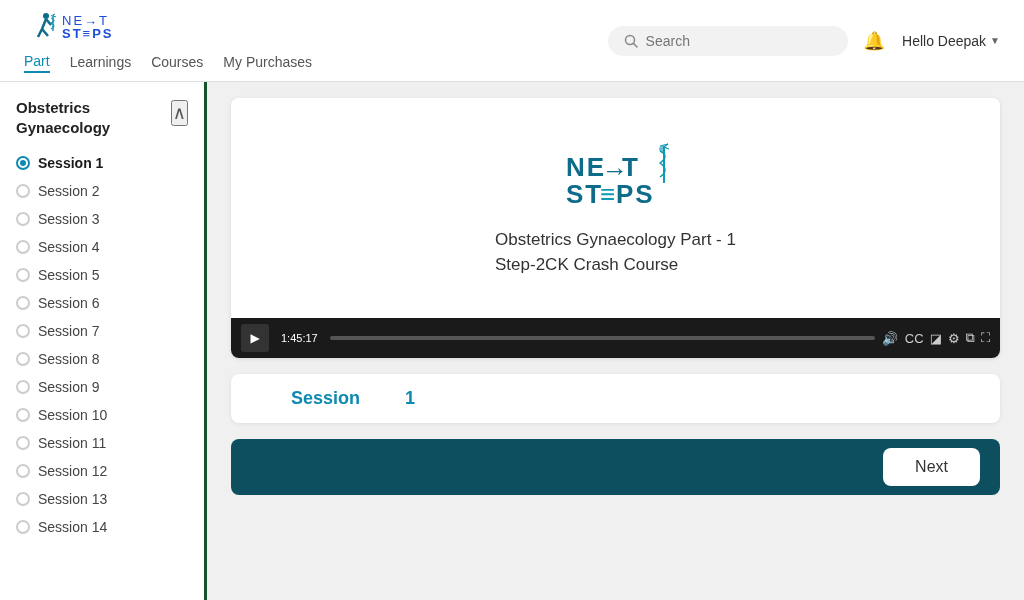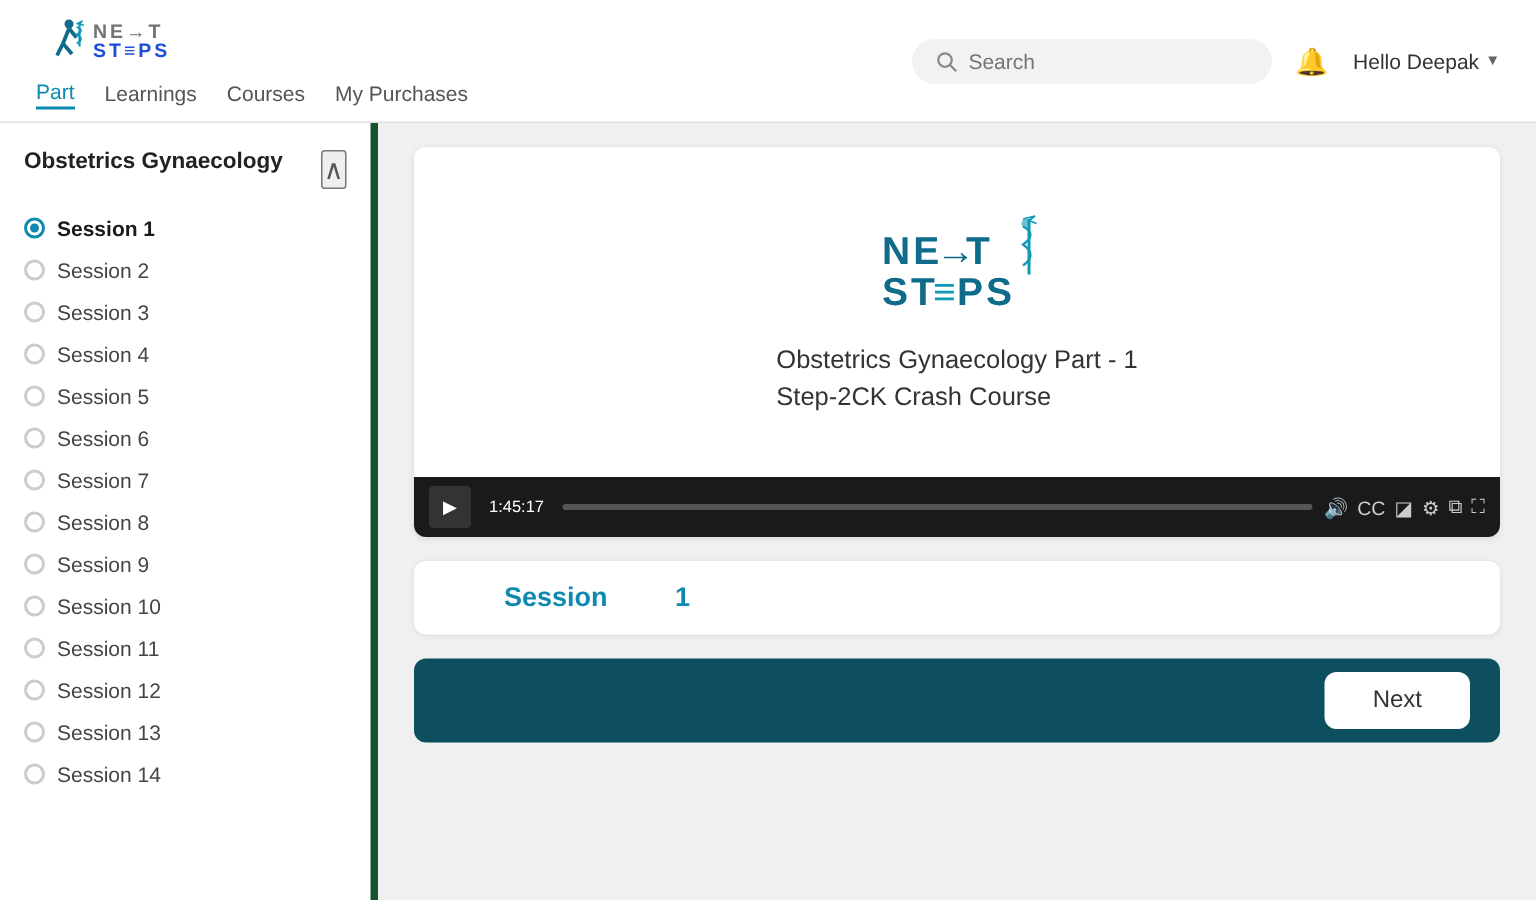--- a/index.html
+++ b/index.html
@@ -53,23 +53,23 @@
     .search-icon-svg { color: #888; flex-shrink: 0; }
     .bell-icon { font-size: 18px; color: #0e8ab0; cursor: pointer; }
     .user-greeting { display: flex; align-items: center; gap: 4px; font-size: 14px; color: #333; cursor: pointer; }
     .chevron-down { font-size: 10px; color: #666; }
 
     
     .main { display: flex; height: 518px; background: #f0f0f0; }
 
     
     .sidebar {
-      width: 252px;
-      background: #fff;
-      border-right: 5px solid #14532d;
+      width: 207px;
+      background: #fff;
+      border-right: 3px solid #14532d;
       overflow-y: auto;
       flex-shrink: 0;
       padding: 16px 0;
     }
     .sidebar-header {
       display: flex;
       justify-content: space-between;
       align-items: flex-start;
       padding: 0 16px 12px 16px;
     }
@@ -208,21 +208,21 @@
       padding: 10px 32px;
       font-size: 16px;
       font-weight: 500;
       color: #333;
       cursor: pointer;
     }
 
     
     .logo-svg { display: flex; align-items: center; gap: 2px; }
     .logo-box { display: flex; flex-direction: column; align-items: flex-start; }
-    .logo-next { font-size: 13px; font-weight: 700; color: #737373; letter-spacing: 2px; line-height: 1; }
+    .logo-next { font-size: 13px; font-weight: 400; color: #1d4ed8; letter-spacing: 2px; line-height: 1; }
     .logo-steps { font-size: 13px; font-weight: 900; color: #1d4ed8; letter-spacing: 2px; line-height: 1; }
   </style>
 </head>
 <body>
 
 <header class="header">
   <div class="header-left">
     <div class="logo">
       <div class="logo-svg">
         <svg width="36" height="36" viewBox="0 0 36 36">

